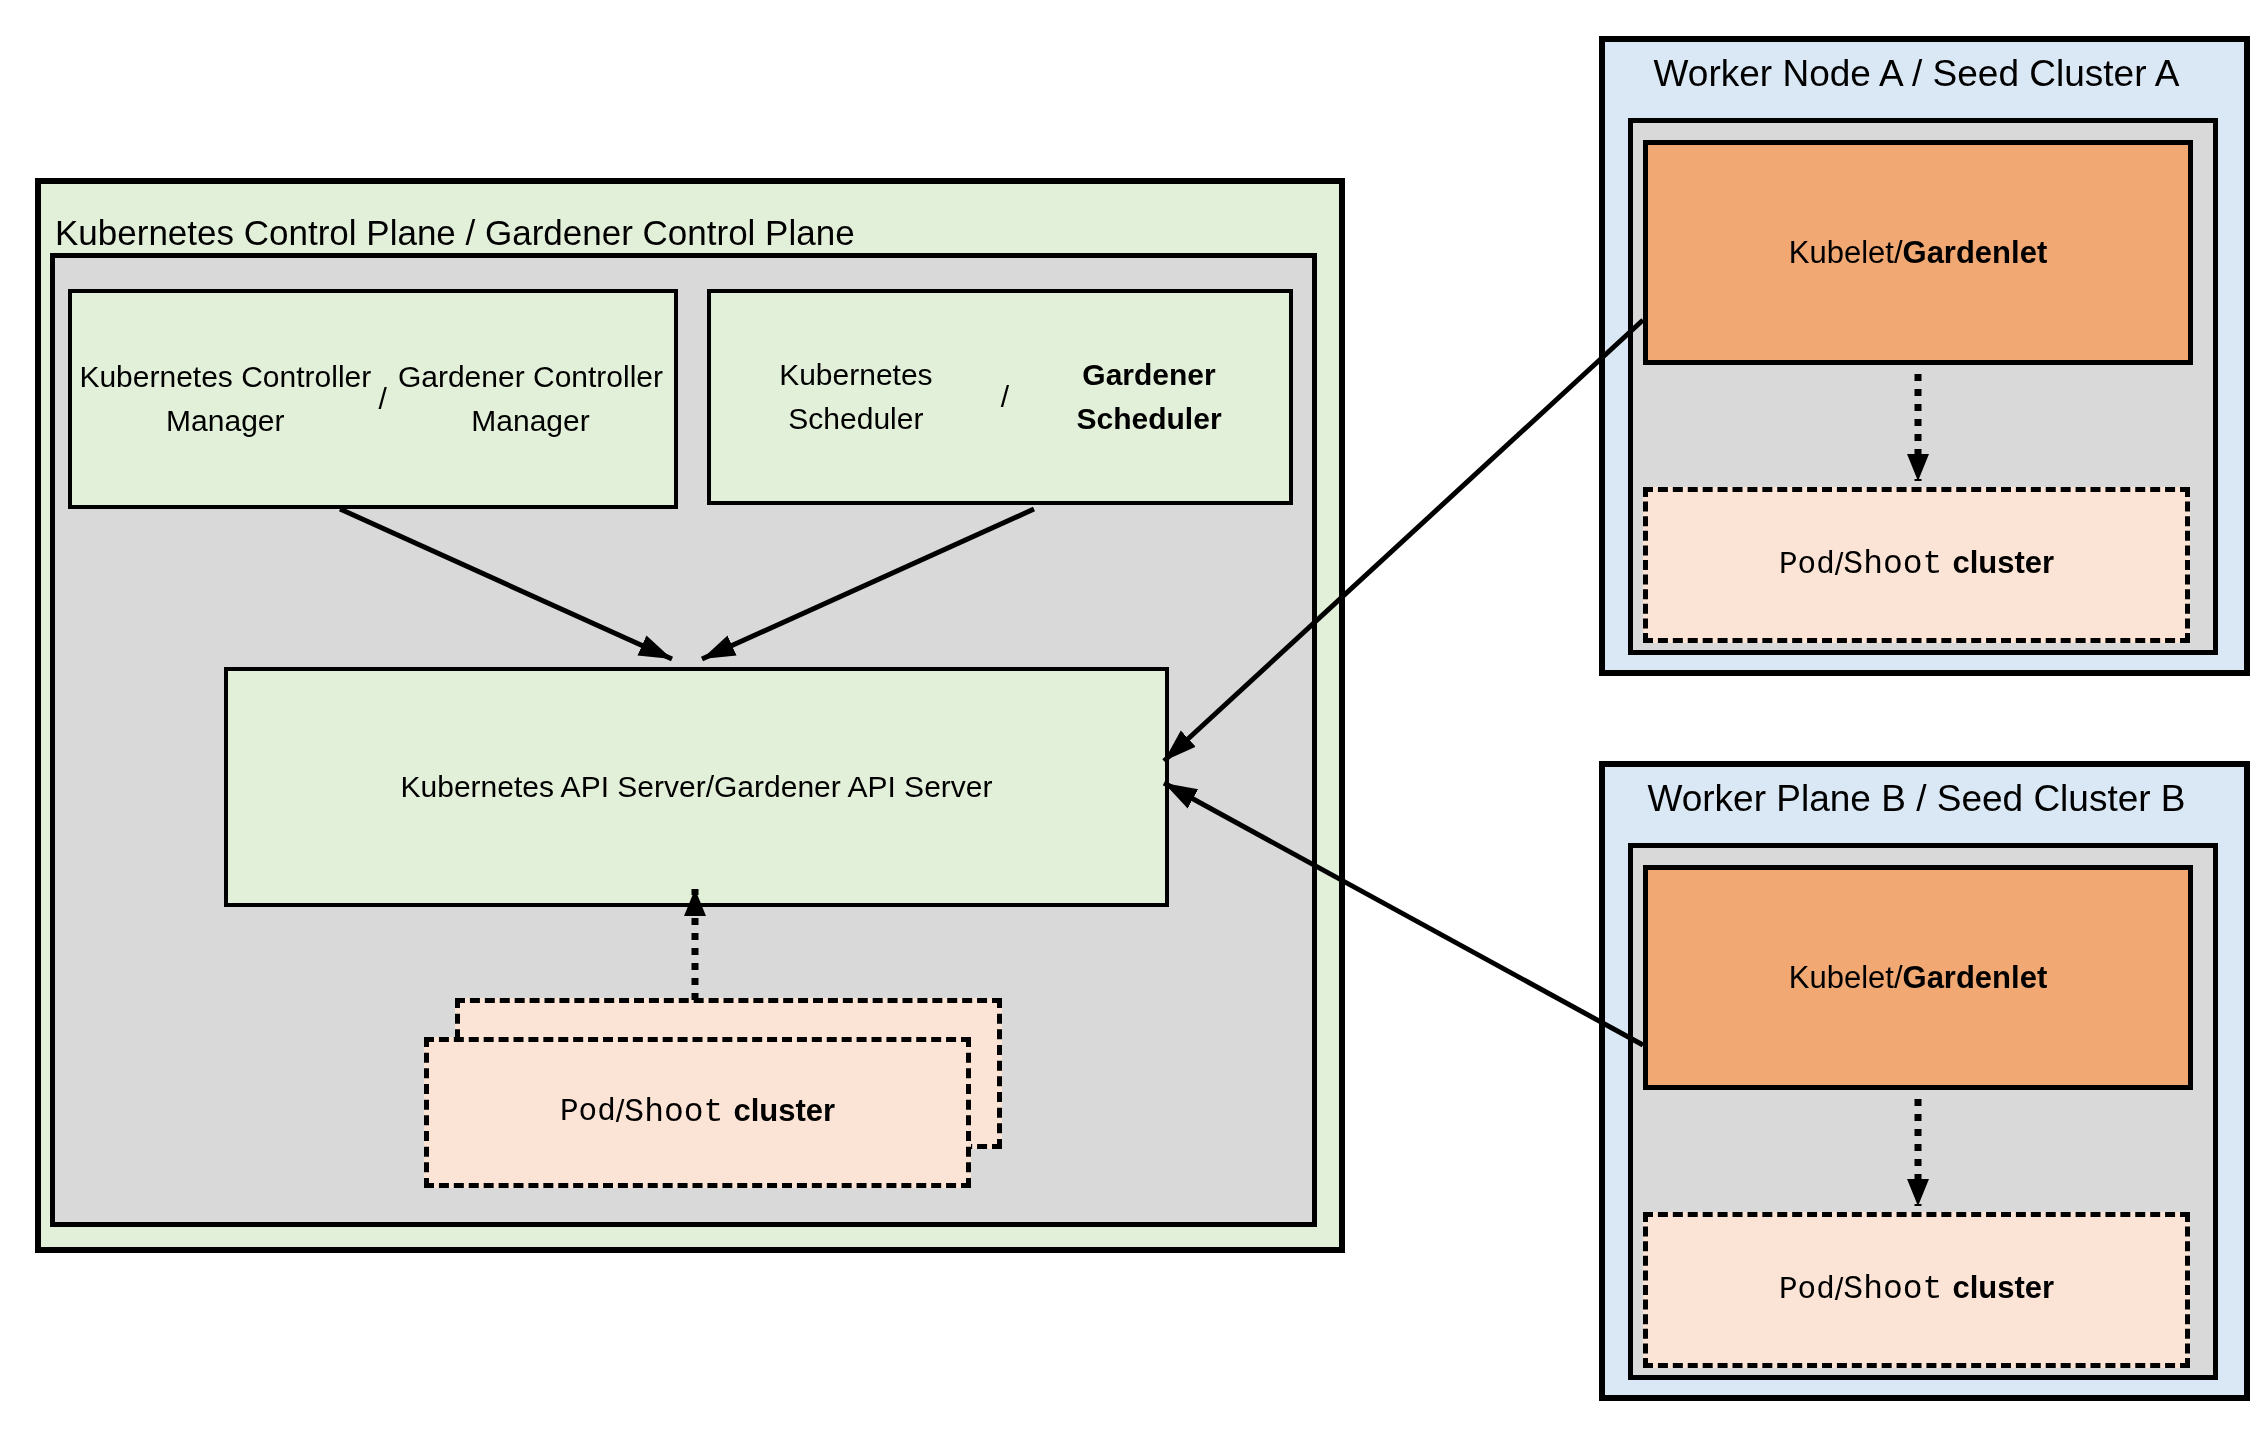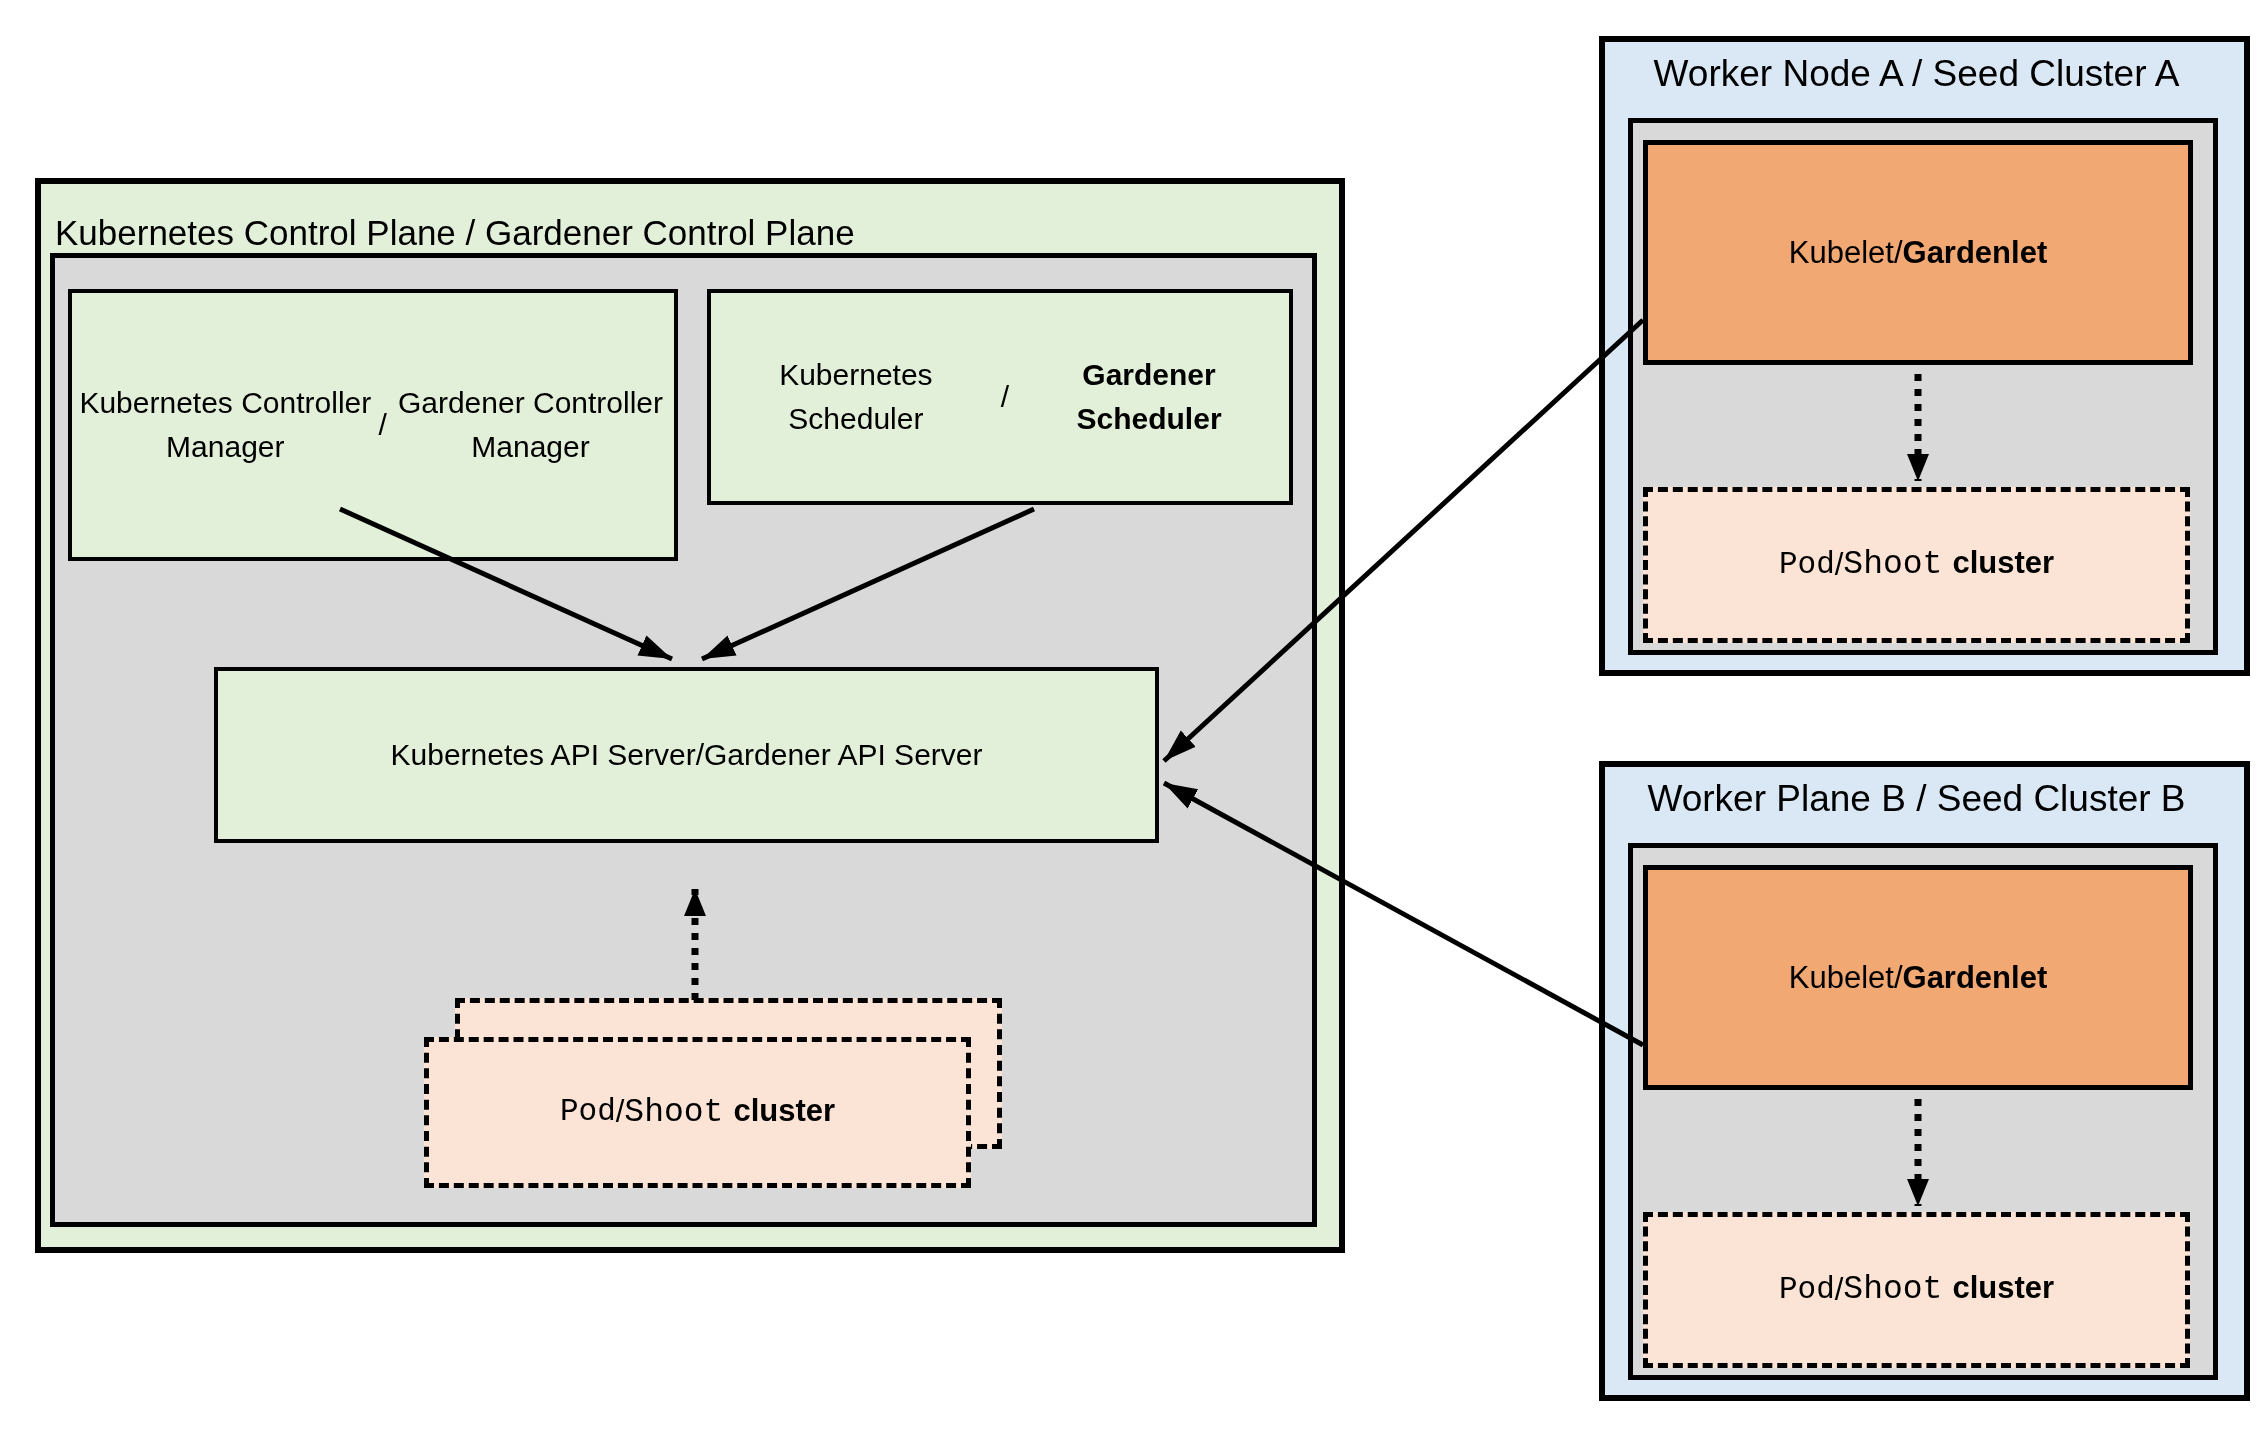--- a/index.html
+++ b/index.html
@@ -62,33 +62,33 @@
 <body>
 
 <div class="stage">
 
   <section class="abs panel green" style="left:35px;top:178px;width:1310px;height:1075px;">
     <div class="abs panel-title cp-title">Kubernetes Control Plane / Gardener Control Plane</div>
 
     <div class="abs inner" style="left:9px;top:69px;width:1267px;height:974px;"></div>
   </section>
 
-  <div class="abs node" style="left:68px;top:289px;width:610px;height:272px;">
+  <div class="abs node" style="left:68px;top:289px;width:610px;height:220px;">
     <div class="line">Kubernetes Controller Manager</div>
     <div class="line">/</div>
     <div class="line">Gardener Controller Manager</div>
   </div>
 
   <div class="abs node" style="left:707px;top:289px;width:586px;height:216px;">
     <div class="line">Kubernetes Scheduler</div>
     <div class="line">/</div>
     <div class="line b">Gardener Scheduler</div>
   </div>
 
-  <div class="abs node" style="left:214px;top:667px;width:945px;height:176px;">
+  <div class="abs node" style="left:224px;top:667px;width:945px;height:240px;">
     <div class="line">Kubernetes API Server</div>
     <div class="line">/</div>
     <div class="line">Gardener API Server</div>
   </div>
 
   <div class="abs pod-box" style="left:455px;top:998px;width:547px;height:151px;"></div>
   <div class="abs node pod-box" style="left:424px;top:1037px;width:547px;height:151px;border-width:5px;">
     <div class="line mono">Pod</div>
     <div class="line">/</div>
     <div class="line">

